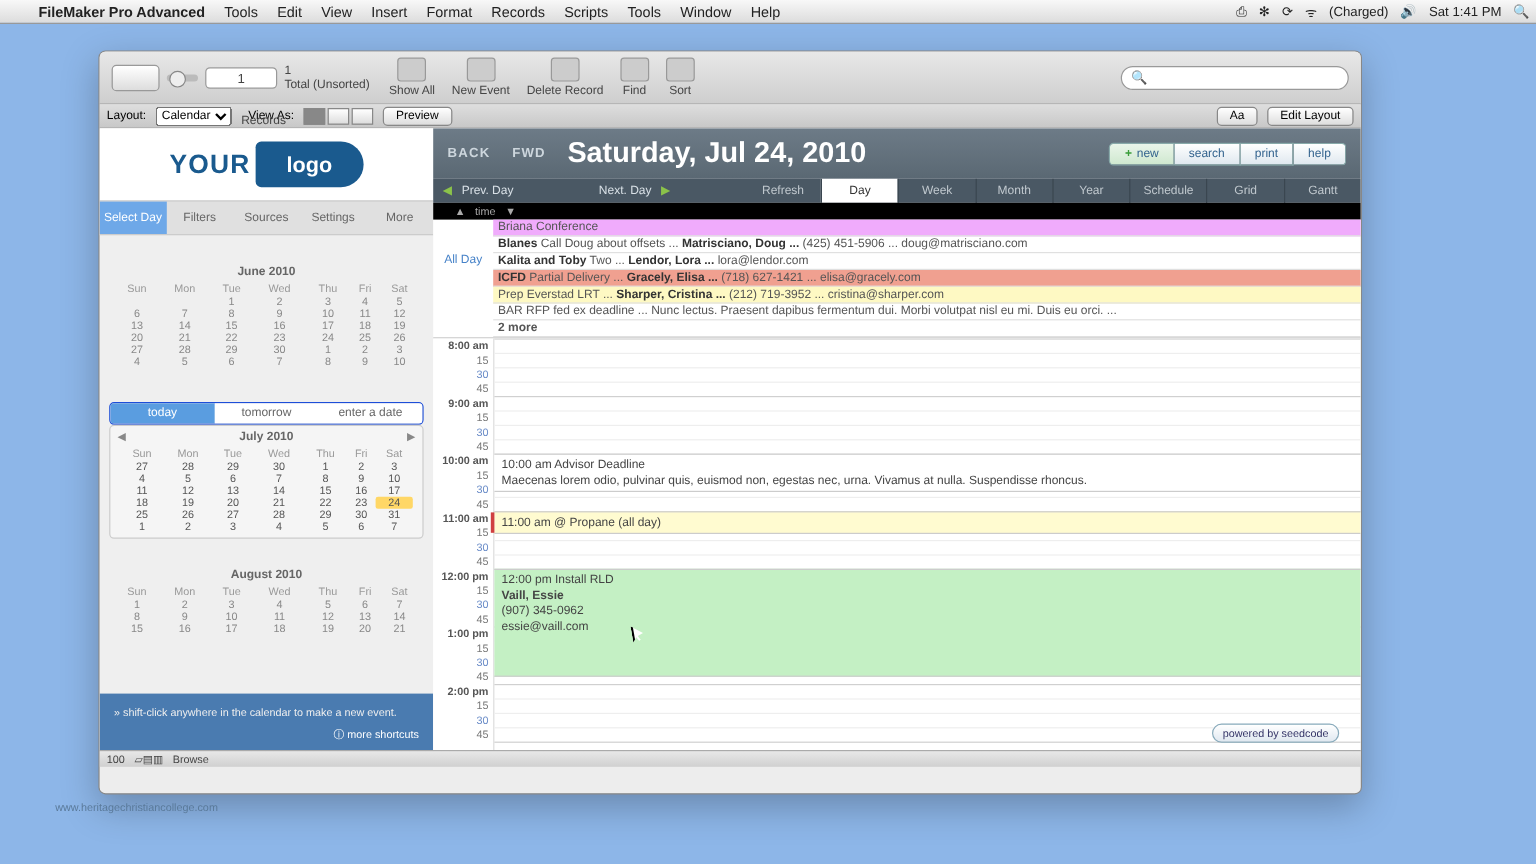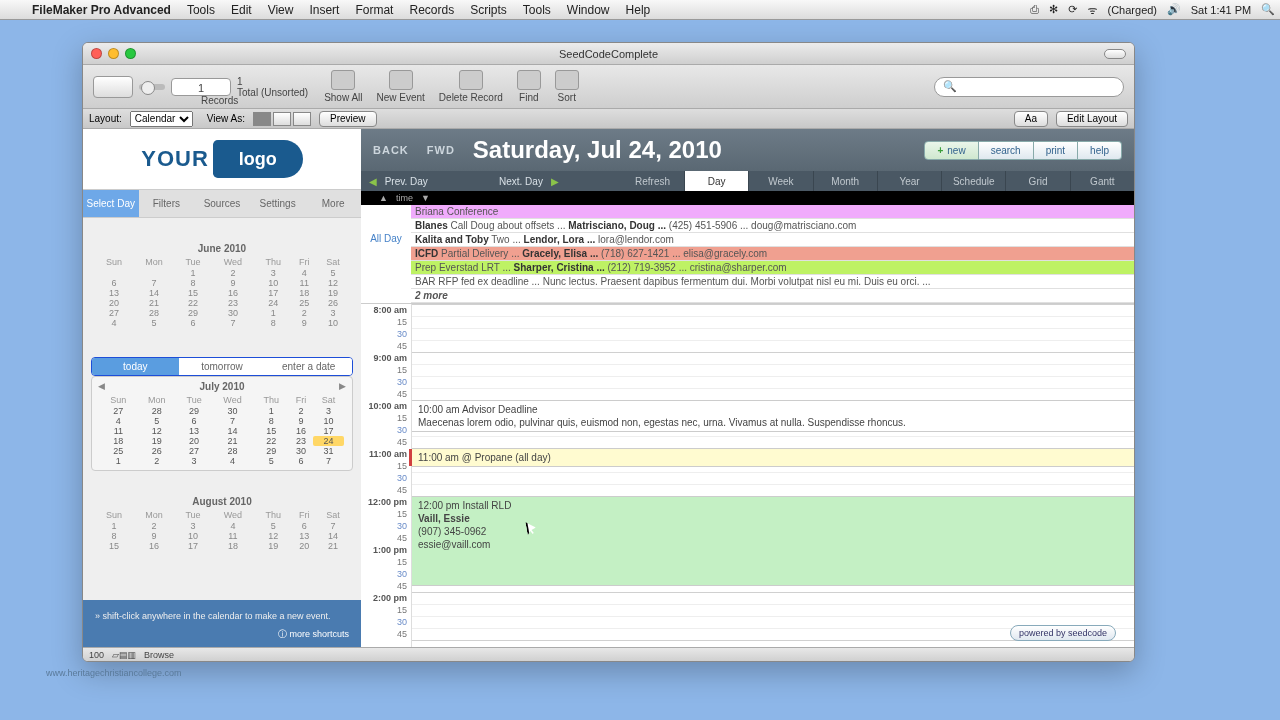--- a/index.html
+++ b/index.html
@@ -91,22 +91,22 @@
 .timehdr { height: 14px; background: #000; color: #aaa; font-size: 9px; display: flex; align-items: center; padding-left: 14px; }
 .timehdr span { margin: 0 4px; }
 
 .allday { display: flex; border-bottom: 1px solid #ccc; }
 .allday-label { width: 50px; font-size: 10px; color: #4682c8; text-align: center; padding-top: 28px; }
 .allday-events { flex: 1; }
 .adrow { font-size: 10px; padding: 1px 4px; border-bottom: 1px solid #e0e0e0; color: #555; white-space: nowrap; overflow: hidden; }
 .adrow b { color: #333; }
 .adrow.orange { background: #f0abfc; }
 .adrow.salmon { background: #f0a090; }
-.adrow.cyan { background: #bef264; }
-.adrow.more { color: #555; font-weight: bold; font-style: italic; }
+.adrow.cyan { background: #fef9c3; }
+.adrow.more { color: #555; font-weight: bold; }
 
 .grid { flex: 1; display: flex; overflow: hidden; }
 .timecol { width: 50px; background: #fff; }
 .timecol .hr { height: 48px; font-size: 9px; color: #777; text-align: right; padding-right: 4px; }
 .timecol .hr .main-t { color: #555; font-weight: bold; }
 .timecol .hr div { height: 12px; line-height: 12px; }
 .timecol .q30 { color: #6a8cc8; }
 .evcol { flex: 1; position: relative; border-left: 1px solid #ddd; }
 .hline { position: absolute; left: 0; right: 0; border-top: 1px solid #eee; }
 .hline.major { border-top: 1px solid #d0d0d0; }
@@ -148,29 +148,20 @@
   <span class="r">✻</span>
   <span class="r">⟳</span>
   <span class="r">ᯤ</span>
   <span class="r">(Charged)</span>
   <span class="r">🔊</span>
   <span class="r">Sat 1:41 PM</span>
   <span class="r">🔍</span>
 </div>
 
 <div class="window">
-  <div class="titlebar">
-    <div class="lights">
-      <div class="light red"></div>
-      <div class="light yel"></div>
-      <div class="light grn"></div>
-    </div>
-    <div class="t">SeedCodeComplete</div>
-    <div class="pill"></div>
-  </div>
 
   <div class="toolbar">
     <div class="recbox">
       <div class="navbtns"></div>
       <div class="slider"></div>
       <div class="recnum">1</div>
       <div class="rectext">
         <div><span>1</span></div>
         <div>Total (Unsorted)</div>
       </div>

